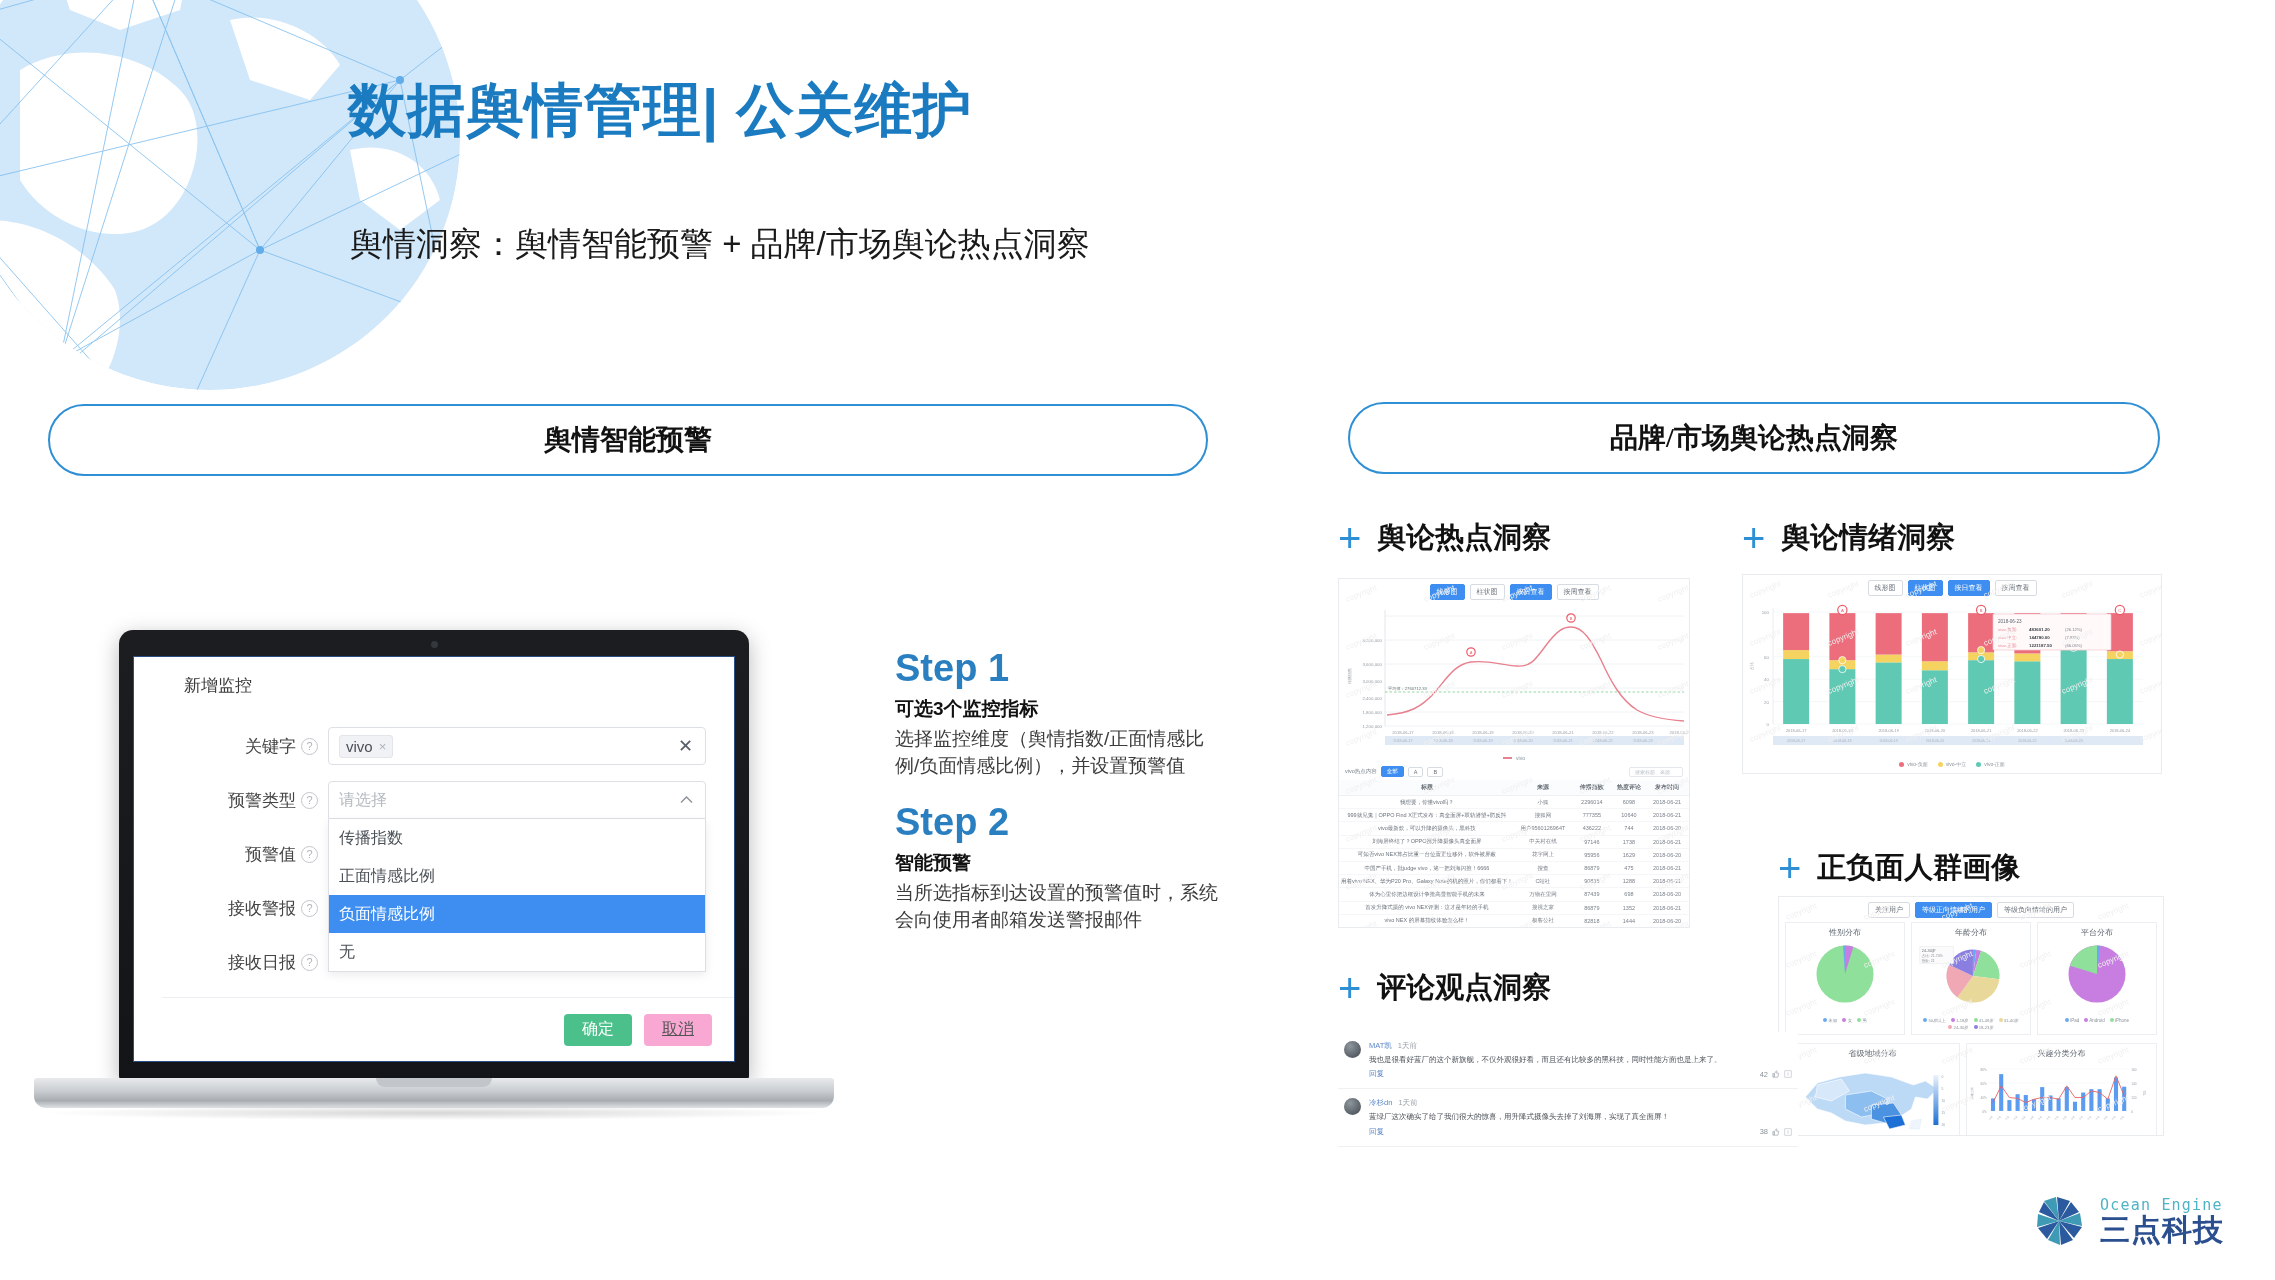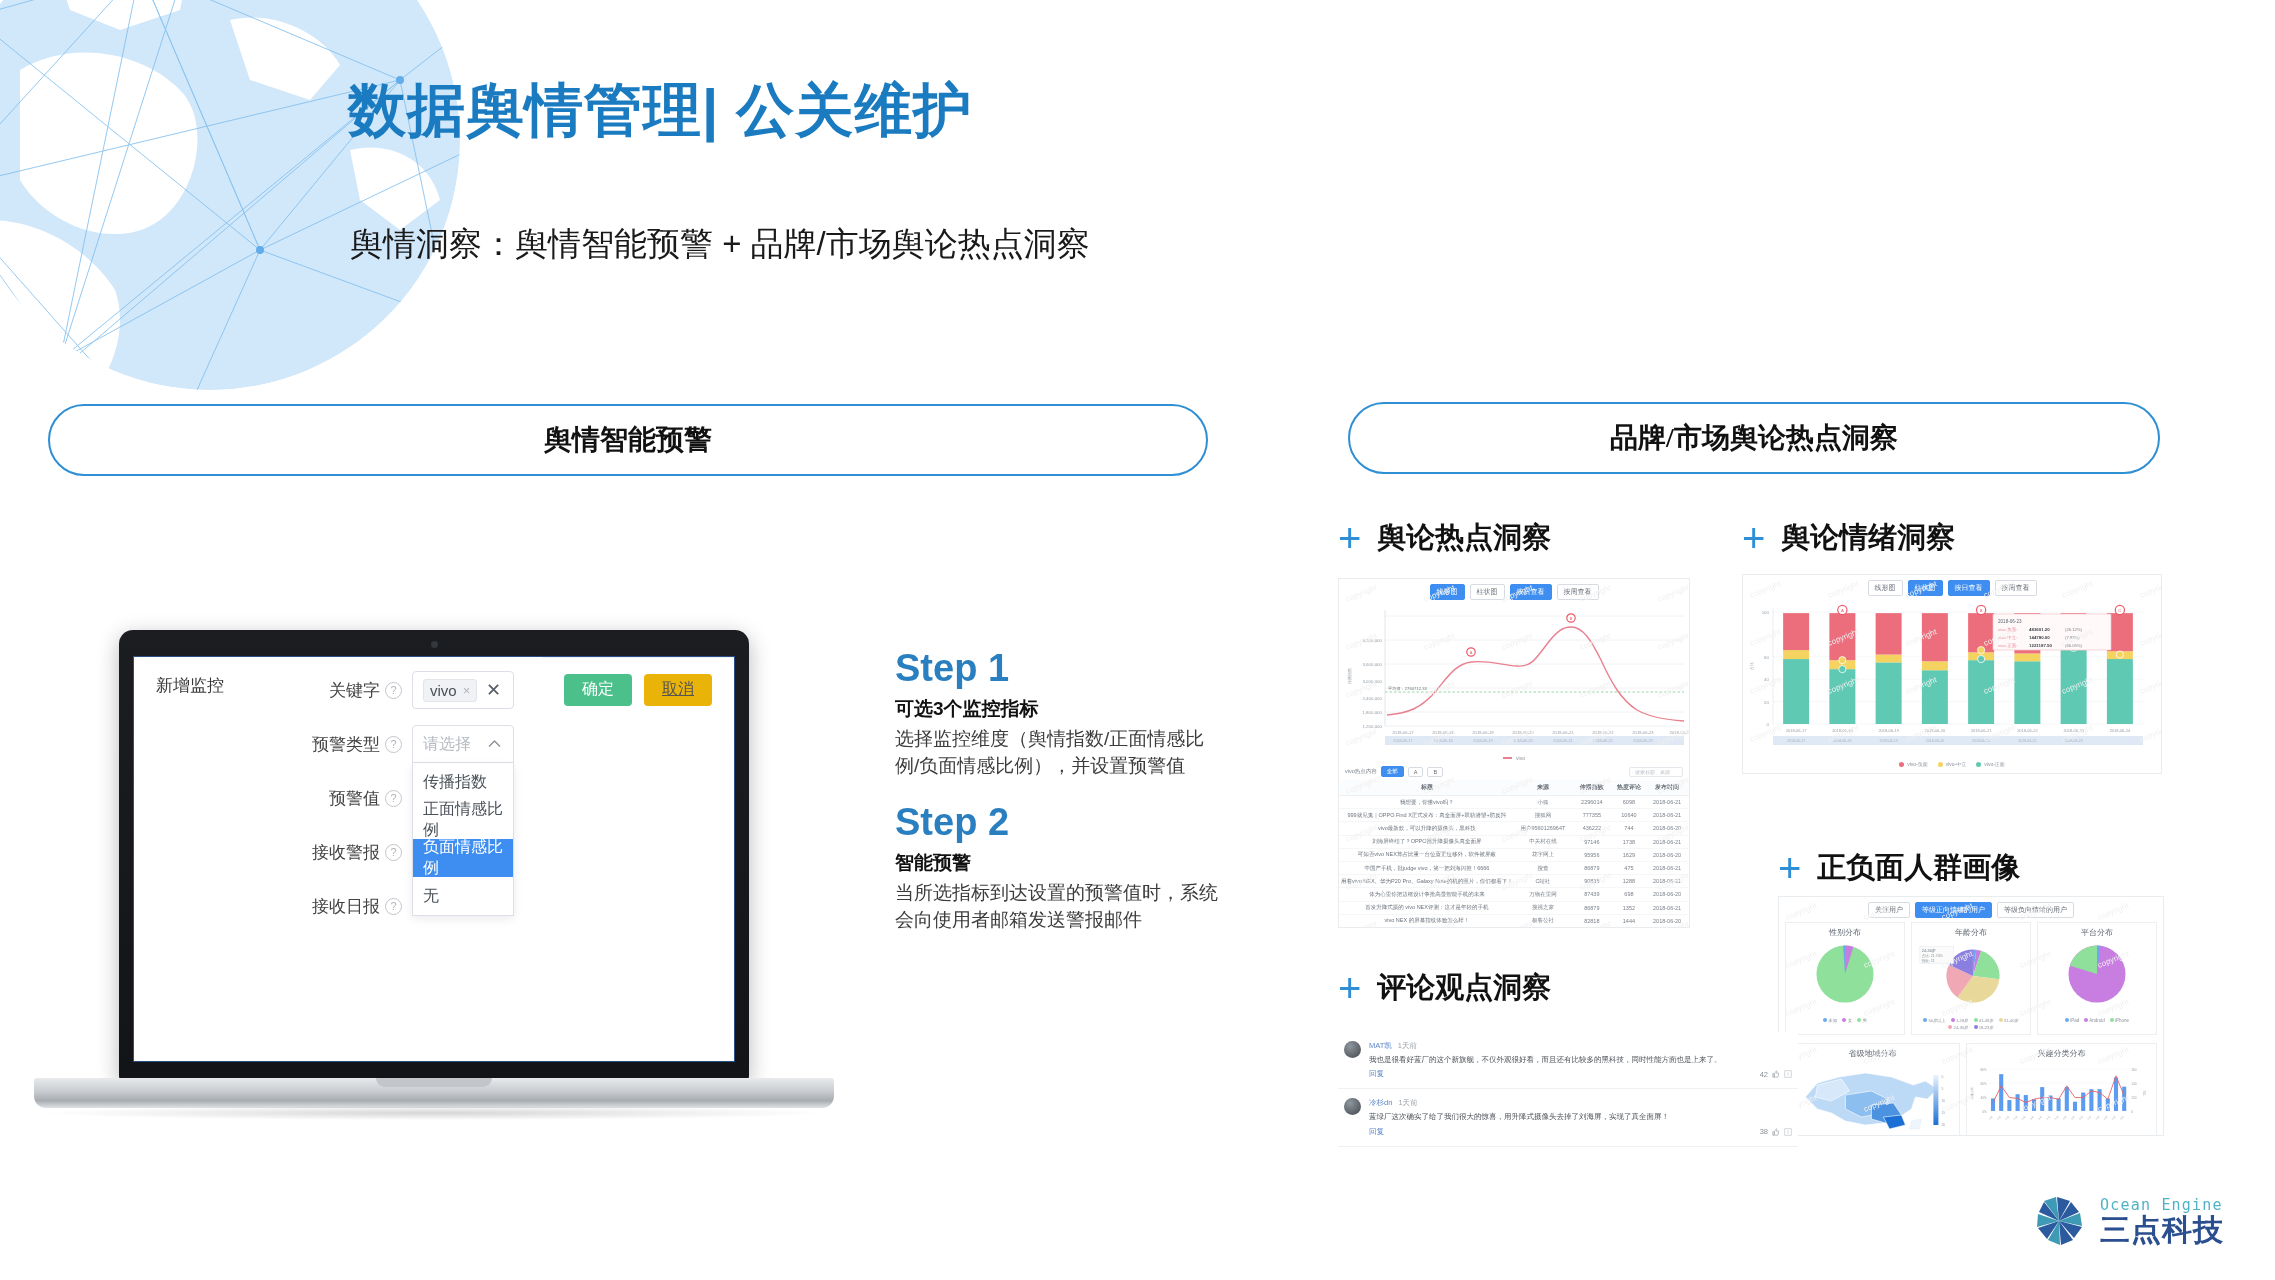--- a/index.html
+++ b/index.html
@@ -84,21 +84,21 @@
   .base::after {
     content:""; position:absolute; left:50%; top:0; margin-left:-58px;
     width:116px; height:9px; background:#c2c6ca; border-radius: 0 0 10px 10px;
   }
   .base-shadow {
     position:absolute; left:14px; top:476px; width:772px; height:14px;
     background: radial-gradient(ellipse at center, rgba(0,0,0,.16) 0%, rgba(0,0,0,0) 72%);
   }
 
   
-  .dlg { position:absolute; inset:0; background:#fff; display:flex; flex-direction:row; }
+  .dlg { position:absolute; inset:0; background:#fff; display:flex; flex-direction:column;margin-left:28px; }
   .dlg-head {
     height: 56px; display:flex; align-items:center;
     padding: 0 22px; font-size: 17px; color:#3a3a3a;
     justify-content: space-between;
   }
   .dlg-close { color:#9aa0a6; font-size:19px; cursor:pointer; }
   .dlg-body { flex:1; padding: 6px 28px 0 16px; position: relative; }
 
   .frow { display:flex; align-items:center; height: 54px; }
   .flabel {
@@ -158,21 +158,21 @@
   }
   .dlg-foot {
     height: 64px; border-top:1px solid #eceef1;
     display:flex; align-items:center; justify-content:flex-end;
     gap: 12px; padding: 0 22px;
   }
   .btn { height:32px; padding: 0 18px; border-radius:4px; border:none;
          font-size:16px; cursor:pointer; display:flex; align-items:center;
          font-family: inherit; }
   .btn-ok { background:#4cc08a; color:#fff; }
-  .btn-cancel { background:#eab308; color:#555;text-decoration:underline; }
+  .btn-cancel { background:#f9a8d4; color:#555;text-decoration:underline; }
 
   
   #steps { position:absolute; left: 895px; top: 648px; width: 330px; }
   .step-title { font-size: 38px; color:#2a7fc1; font-weight:600; line-height:1.1; }
   .step-sub   { font-size: 19px; font-weight:700; color:#111; margin-top:6px; }
   .step-text  { font-size: 19px; color:#3c3c3c; line-height:1.42; margin-top:4px; }
   .step-gap   { height: 22px; }
 
   
   .sec-head {

